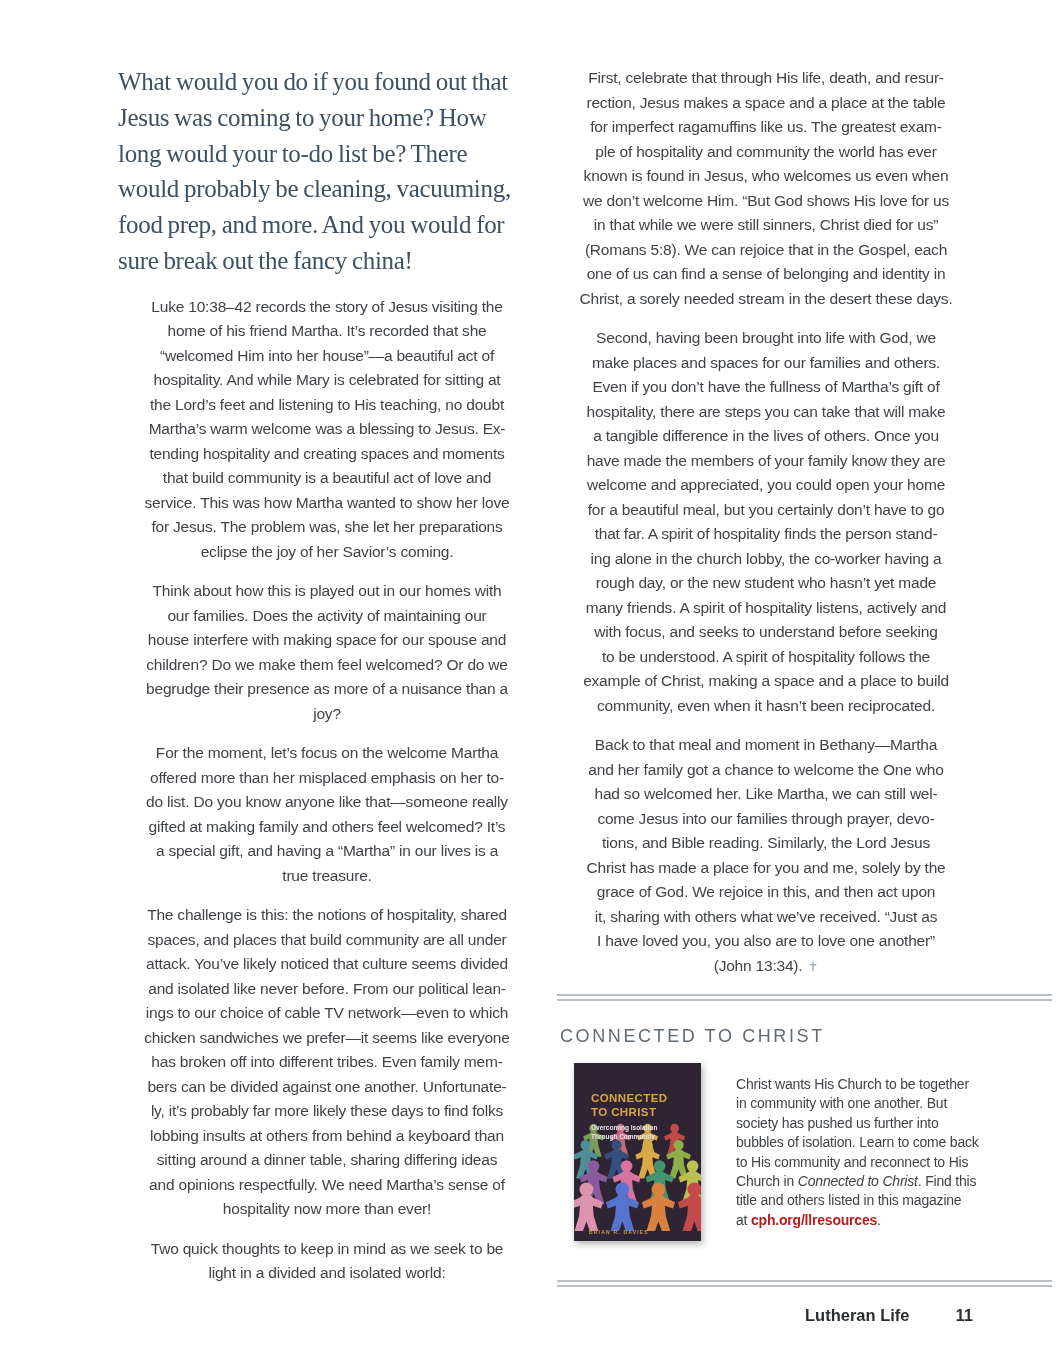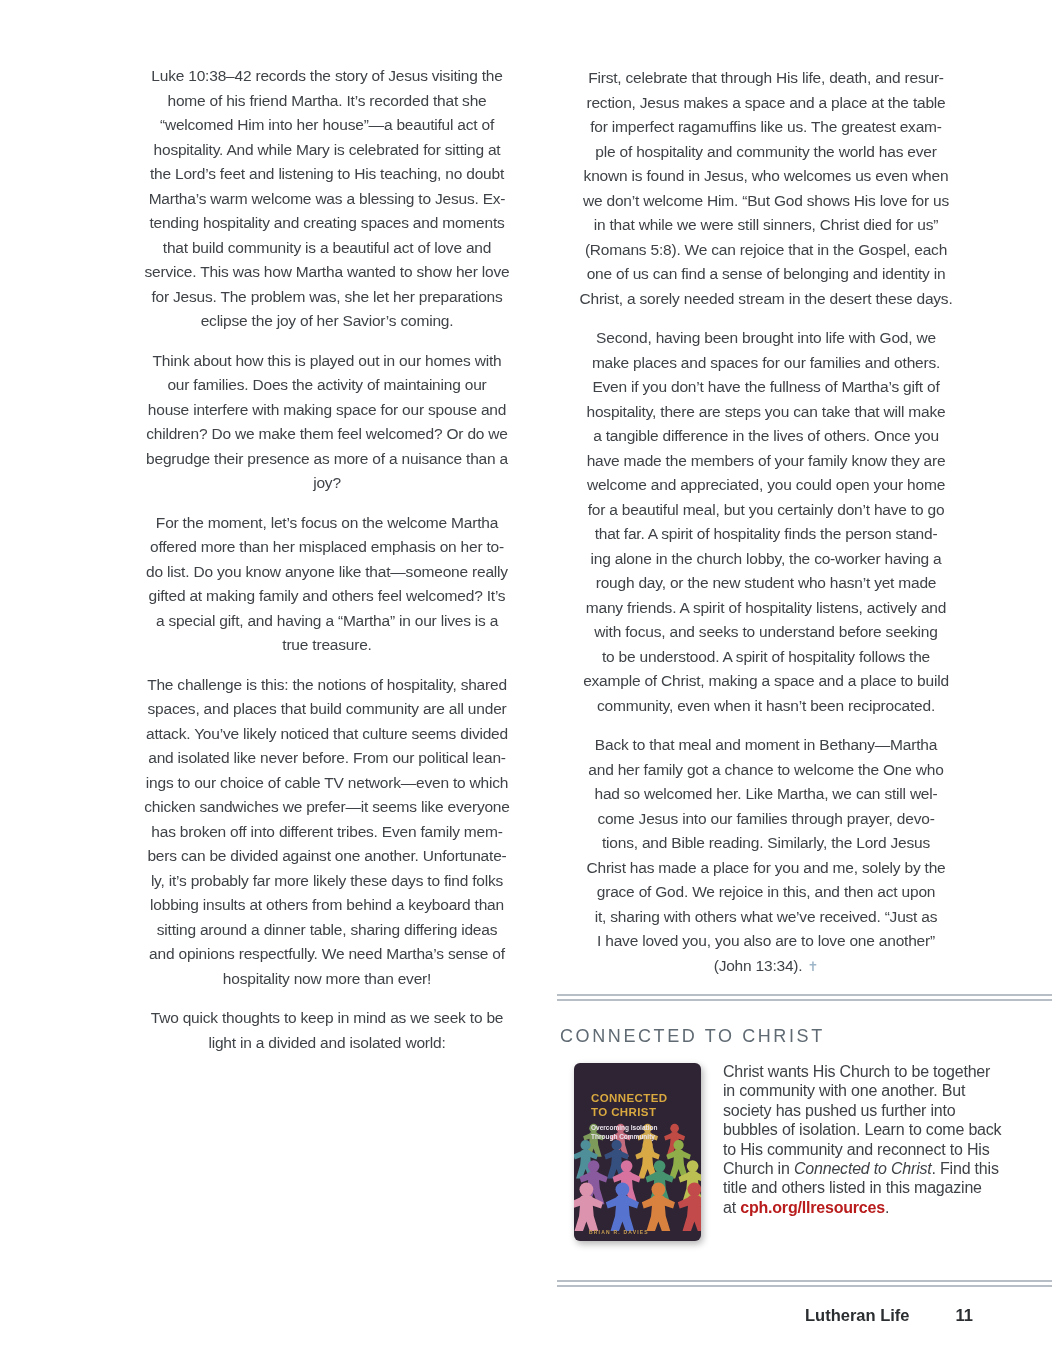--- a/index.html
+++ b/index.html
@@ -42,21 +42,21 @@
   .rule-top{top:994px;}
   .rule-bottom{top:1280px;}
   .promo-heading{
     position:absolute;left:560px;top:1026px;margin:0;
     font-size:18px;font-weight:400;letter-spacing:2.6px;
     color:var(--promo_heading);
   }
   .book-cover{
     position:absolute;left:574px;top:1063px;width:127px;height:178px;
     background:var(--book_background);
-    border-radius:6px;
+    border-radius:0;
     box-shadow:2px 3px 7px rgba(0,0,0,0.30);
     overflow:hidden;
   }
   .book-title{
     position:absolute;left:17px;top:28px;
     font-weight:bold;font-size:11.5px;line-height:14px;
     letter-spacing:0.4px;color:var(--book_title);
     white-space:pre;
   }
   .book-subtitle{
@@ -65,39 +65,45 @@
     color:var(--book_subtitle);
     white-space:pre;
   }
   .book-art{position:absolute;left:0;bottom:10px;width:127px;height:110px;}
   .book-author{
     position:absolute;left:15px;bottom:6px;
     font-size:5px;letter-spacing:1.2px;font-weight:bold;
     color:var(--book_author);
   }
   .promo-text{
-    position:absolute;left:723px;top:1062px;width:285px;margin:0;
-    font-size:16px;line-height:19.4px;
+    position:absolute;left:723px;top:1062px;width:285px;margin:13px;
+    font-size:14px;line-height:19.4px;
     letter-spacing:-0.2px;
     color:var(--body_text);
     white-space:pre;
   }
   .promo-text .italic{font-style:italic;}
   .promo-text .bold{font-weight:bold;color:#b91c1c;}
   .footer{
     position:absolute;left:557px;top:1306px;width:416px;
     text-align:right;
     font-size:16.5px;color:var(--footer_text);font-weight:bold;
   }
   .footer .pagenum{display:inline-block;margin-left:46px;}
 </style>
 </head>
 <body>
 
 <div class="col col-left">
+  <p class="lede">What would you do if you found out that
+Jesus was coming to your home? How
+long would your to-do list be? There
+would probably be cleaning, vacuuming,
+food prep, and more. And you would for
+sure break out the fancy china!</p>
   <p class="body-para">Luke 10:38–42 records the story of Jesus visiting the
 home of his friend Martha. It’s recorded that she
 “welcomed Him into her house”—a beautiful act of
 hospitality. And while Mary is celebrated for sitting at
 the Lord’s feet and listening to His teaching, no doubt
 Martha’s warm welcome was a blessing to Jesus. Ex-
 tending hospitality and creating spaces and moments
 that build community is a beautiful act of love and
 service. This was how Martha wanted to show her love
 for Jesus. The problem was, she let her preparations

